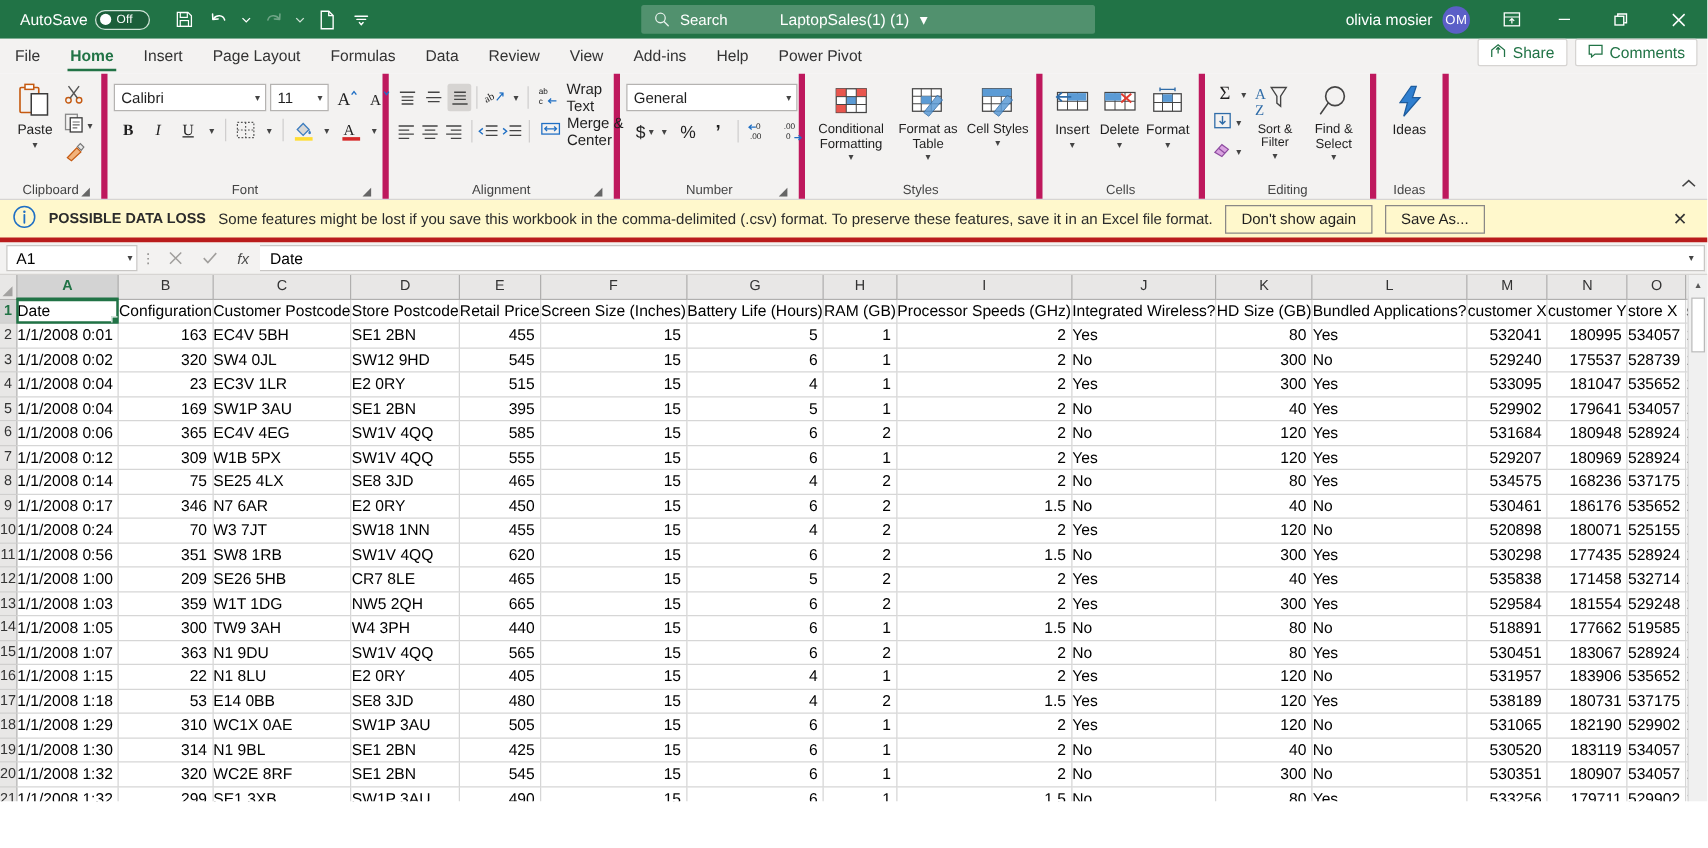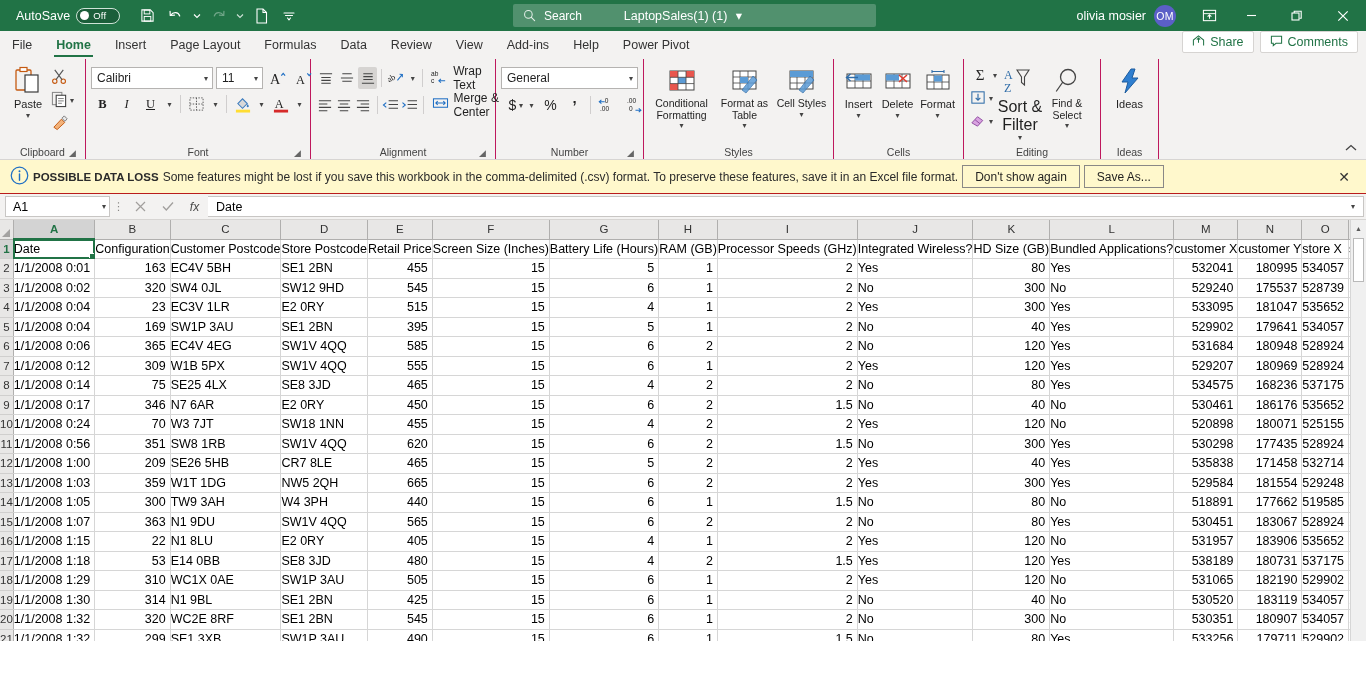--- a/index.html
+++ b/index.html
@@ -98,21 +98,21 @@
   .ribbon {
     height: 101px; background: #f3f2f1;
     border-bottom: 1px solid #d7d5d3;
     display: flex; position: relative;
     font-size: 11px; color: #1f1f1f;
   }
   .rgroup {
     display: flex; flex-direction: column;
     position: relative;
     padding: 3px 5px 0 5px;
-    border-right: 1px solid #be185d;
+    border-right: 5px solid #be185d;
   }
   .rgroup .gbody { flex: 1; display: flex; align-items: flex-start; }
   .gtitle {
     height: 15px; text-align: center; font-size: 10.5px; color: #444;
     display: flex; align-items: center; justify-content: center;
     position: relative;
   }
   .glaunch { position: absolute; right: 4px; bottom: 1px; font-size: 9px; color: #666; }
 
   .bigbtn {
@@ -137,23 +137,23 @@
     width: 23px; height: 22px; display:flex; align-items:center; justify-content:center;
     font-size: 12.5px; border-radius: 2px;
   }
   .sqbtn.on { background: #d6d4d2; }
   .vsep { width: 1px; height: 18px; background: #d0cece; margin: 0 3px; }
 
   .wideb { display: flex; align-items: center; gap: 5px; height: 22px; padding: 0 4px; font-size: 12px; border-radius:2px;}
 
   
   .warnbar {
-    height: 34px; background: #fff8cc; border-bottom: 1px solid #b91c1c;
+    height: 34px; background: #fff8cc; border-bottom: 4px solid #b91c1c;
     display: flex; align-items: center; padding: 0 10px;
-    font-size: 12px; color: #2b2b2b; gap: 4px;
+    font-size: 12px; color: #2b2b2b; gap: 10px;
   }
   .warn-strong { font-weight: 600; font-size: 11.5px; }
   .warn-btn {
     border: 1px solid #8a8886; background: #fff8cc;
     padding: 3px 12px; font-size: 12px; height: 23px; color:#201f1e;
   }
   .warn-x { margin-left: auto; font-size: 14px; color: #333; padding: 0 6px; }
 
   
   .fbar {
@@ -766,21 +766,21 @@
         </div>
       </div>
       <div class="bigbtn" style="width:46px">
         <span class="ic">
           <svg width="34" height="30" viewBox="0 0 34 30">
               <text x="1" y="13" font-size="12" fill="#2f6ca8" font-family="Liberation Serif, serif">A</text>
               <text x="1" y="26" font-size="12" fill="#2f6ca8" font-family="Liberation Serif, serif">Z</text>
               <path d="M14 4 h12 L21.5 11 v8 L18.5 16.5 v-5.5z" fill="none" stroke="#444" stroke-width="1.1"></path>
             </svg>
         </span>
-        <span class="lab" style="font-size:16px; line-height:1.1">Sort &amp; Filter</span>
+        <span class="lab" style="font-size:10px; line-height:1.1">Sort &amp; Filter</span>
         <span class="caretd">▾</span>
       </div>
       <div class="bigbtn" style="width:48px">
         <span class="ic">
           <svg width="30" height="30" viewBox="0 0 30 30">
               <circle cx="16" cy="11" r="7.5" fill="none" stroke="#444" stroke-width="1.3"></circle>
               <path d="M10.5 16.5 L4.5 25" stroke="#444" stroke-width="1.3" stroke-linecap="round"></path>
             </svg>
         </span>
         <span class="lab" style="font-size:10.5px; line-height:1.1">Find &amp; Select</span>

